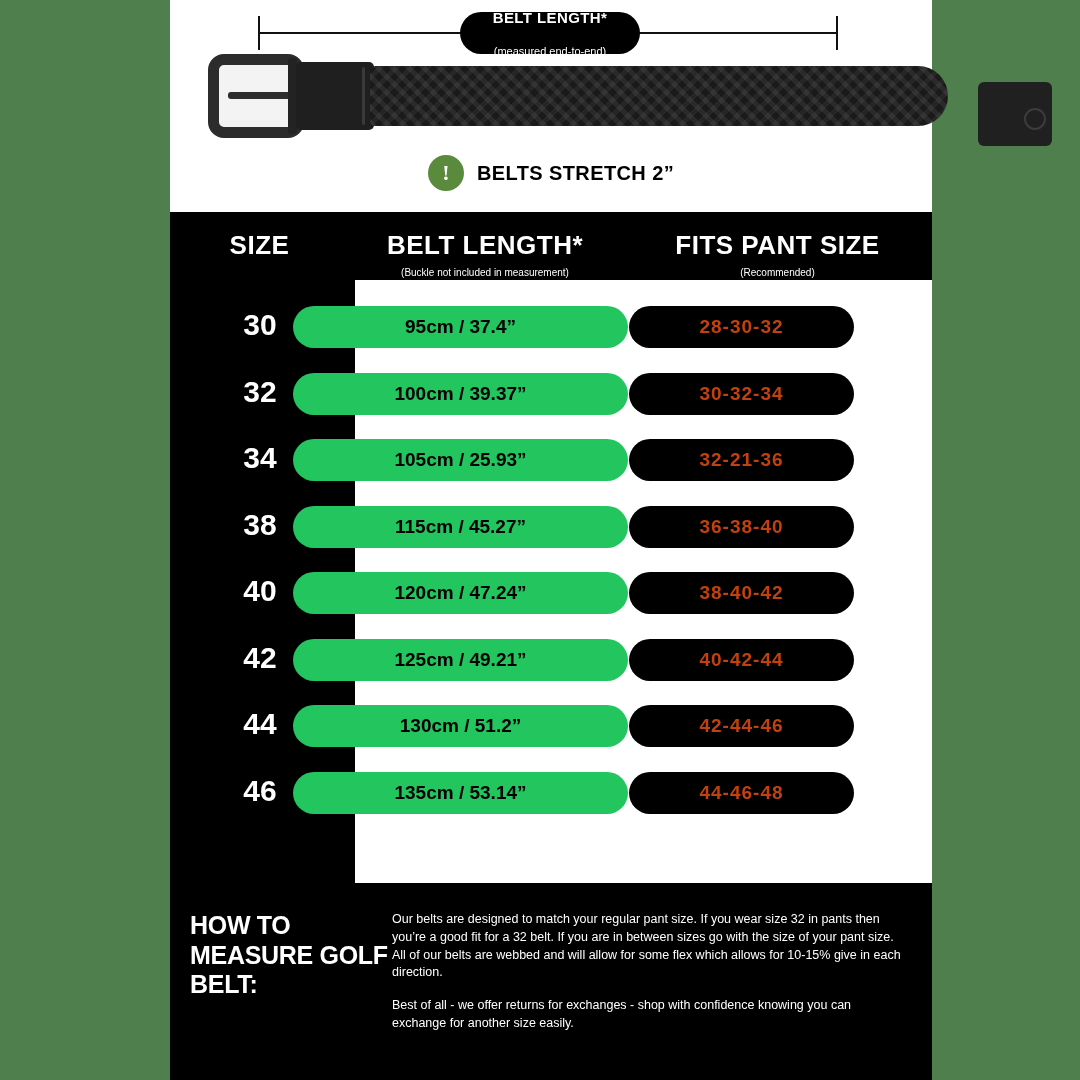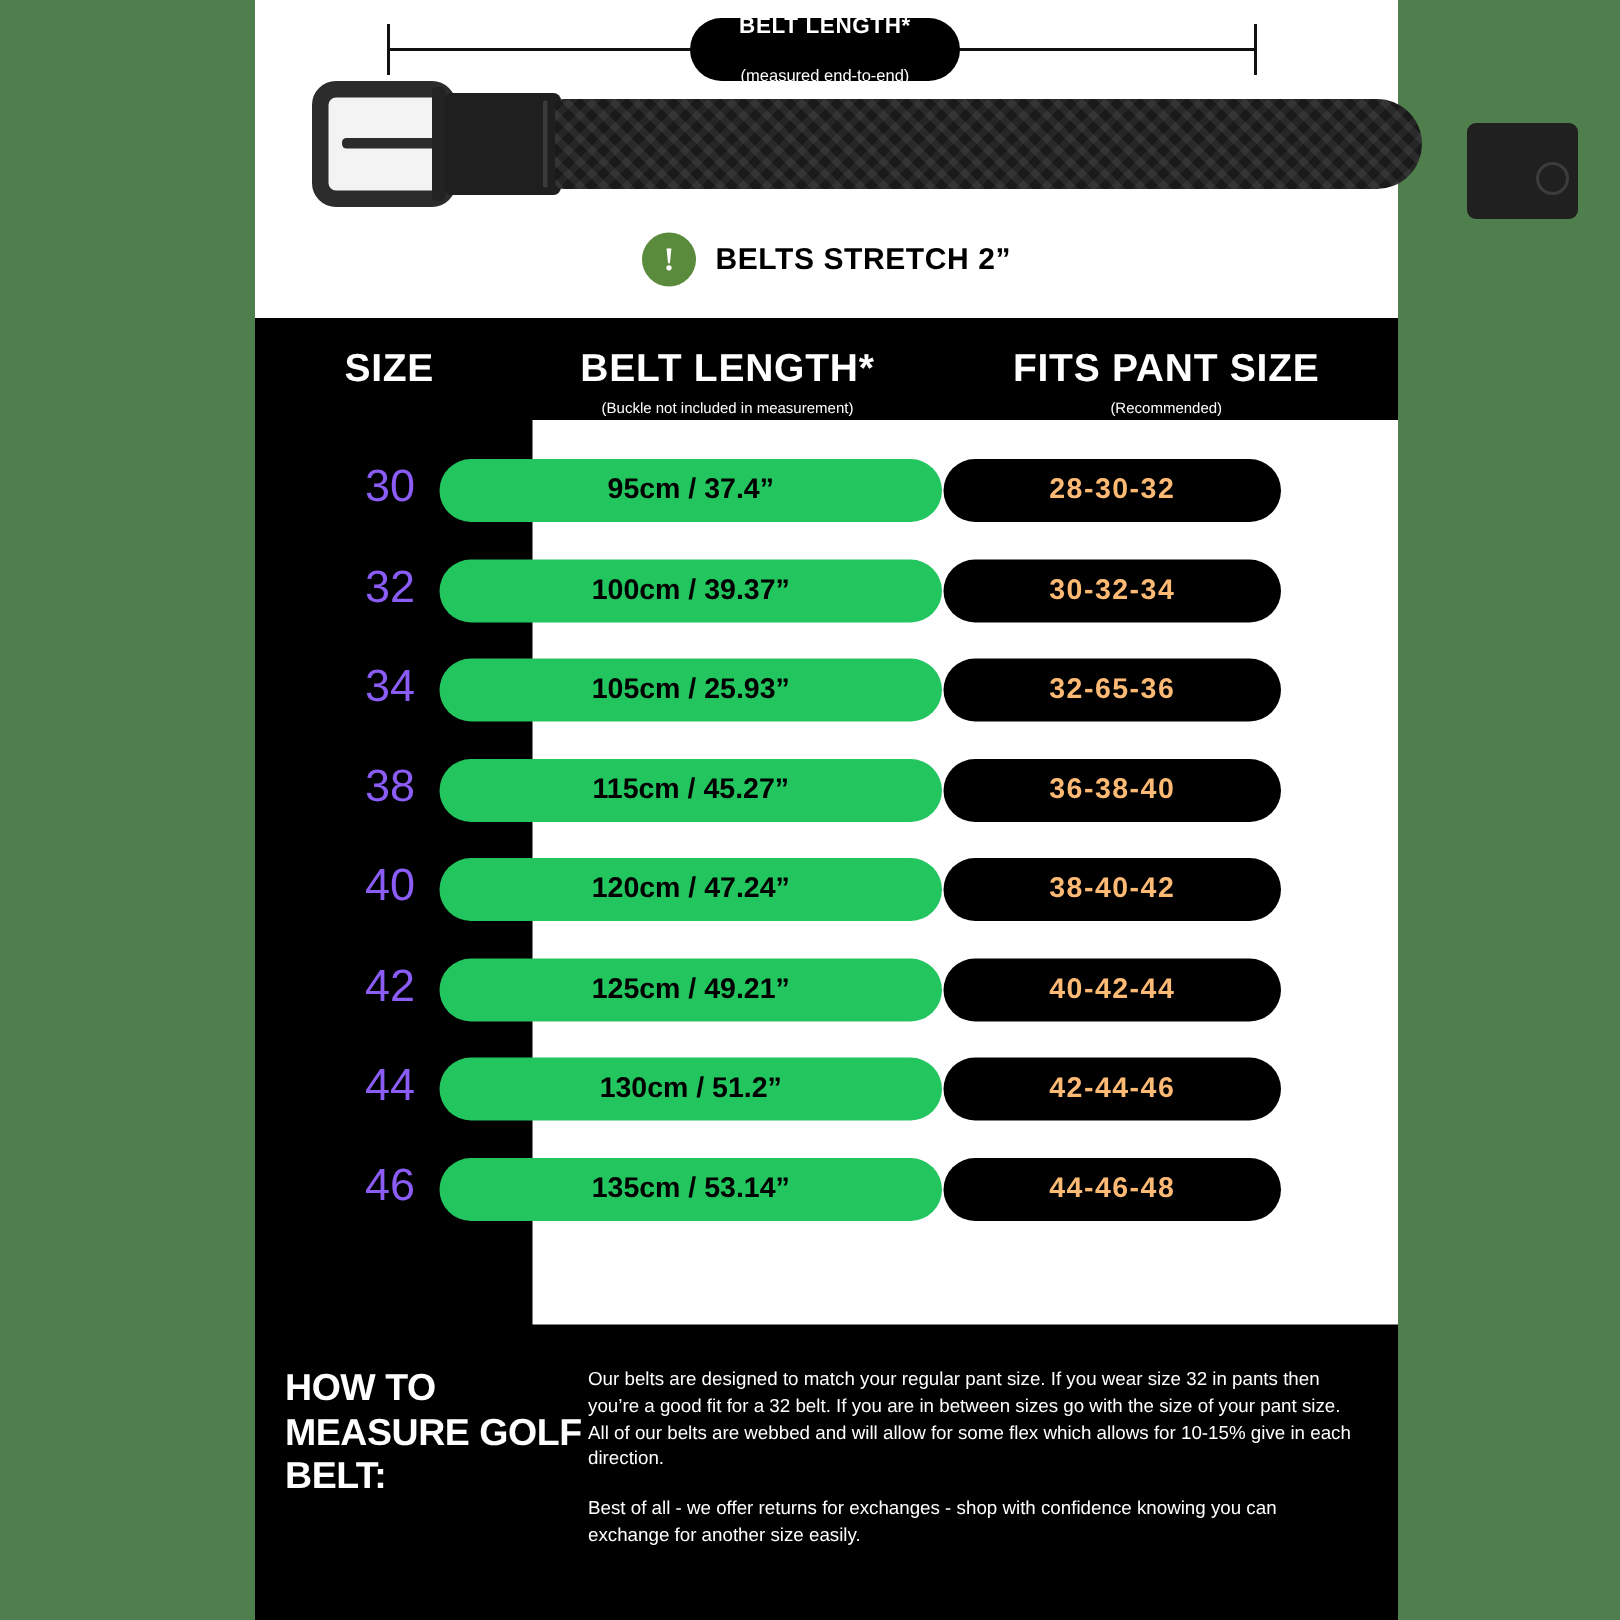--- a/index.html
+++ b/index.html
@@ -125,35 +125,35 @@
   .hdr-len  { left: 145px; width: 340px; }
   .hdr-fits { left: 470px; width: 275px; }
 
   
   .rows { position: absolute; left: 0; top: 84px; width: 762px; }
   .row {
     position: relative; height: 66.5px;
   }
   .row .size {
     position: absolute; left: 30px; top: 12px; width: 120px;
-    text-align: center; color: #8b5cf6;
-    font-size: 30px; font-weight: normal;
+    text-align: center; color: #ffffff;
+    font-size: 30px; font-weight: bold;
   }
   .pill-len {
     position: absolute; left: 123px; top: 10px;
     width: 335px; height: 42px;
     background: #22c55e; color: #000;
     border-radius: 21px;
     display: flex; align-items: center; justify-content: center;
     font-size: 19px; font-weight: bold;
   }
   .pill-fit {
     position: absolute; left: 459px; top: 10px;
     width: 225px; height: 42px;
-    background: #000; color: #fdba74;
+    background: #000; color: #c2410c;
     border-radius: 21px;
     display: flex; align-items: center; justify-content: center;
     font-size: 19px; font-weight: bold;
     letter-spacing: 1px;
     z-index: 2;
   }
   .fit-dot {
     position: absolute; left: 552px; top: 7px;
     width: 48px; height: 48px; border-radius: 50%;
     background: #fff; z-index: 1;
@@ -236,21 +236,21 @@
         <div class="size">32</div>
         <div class="pill-len">100cm   /  39.37”</div>
         <div class="fit-dot"></div>
         <div class="pill-fit">30-32-34</div>
       </div>
 
       <div class="row">
         <div class="size">34</div>
         <div class="pill-len">105cm   /  25.93”</div>
         <div class="fit-dot"></div>
-        <div class="pill-fit">32-65-36</div>
+        <div class="pill-fit">32-21-36</div>
       </div>
 
 
       <div class="row">
         <div class="size">38</div>
         <div class="pill-len">115cm   /  45.27”</div>
         <div class="fit-dot"></div>
         <div class="pill-fit">36-38-40</div>
       </div>
 

